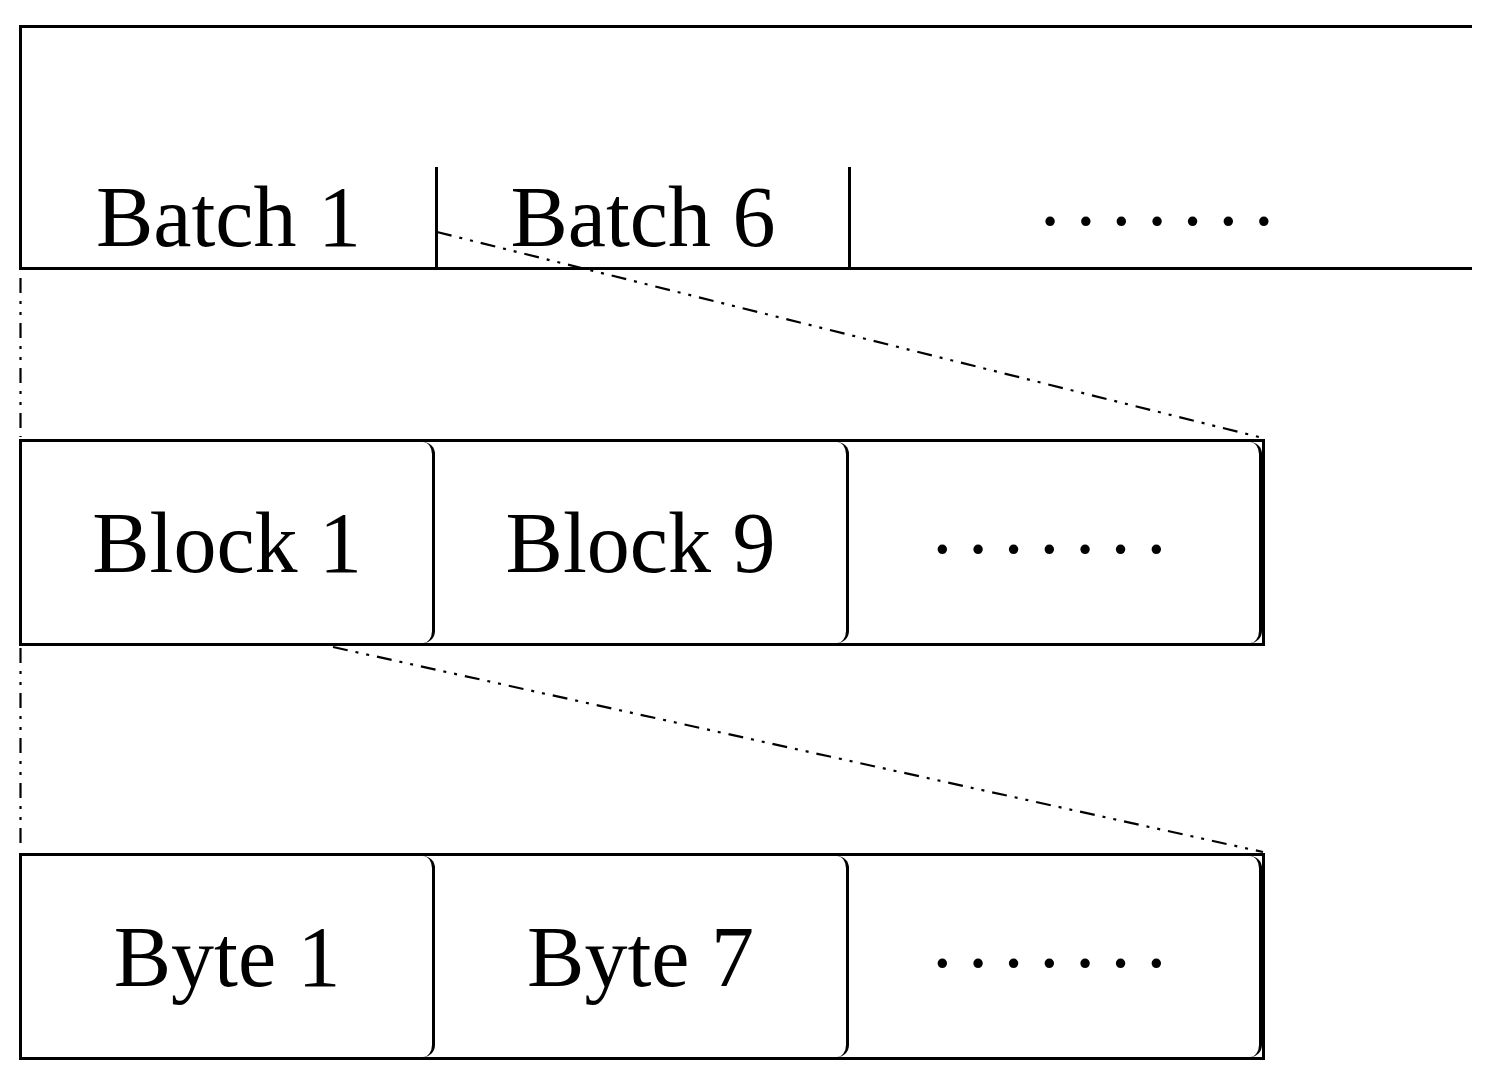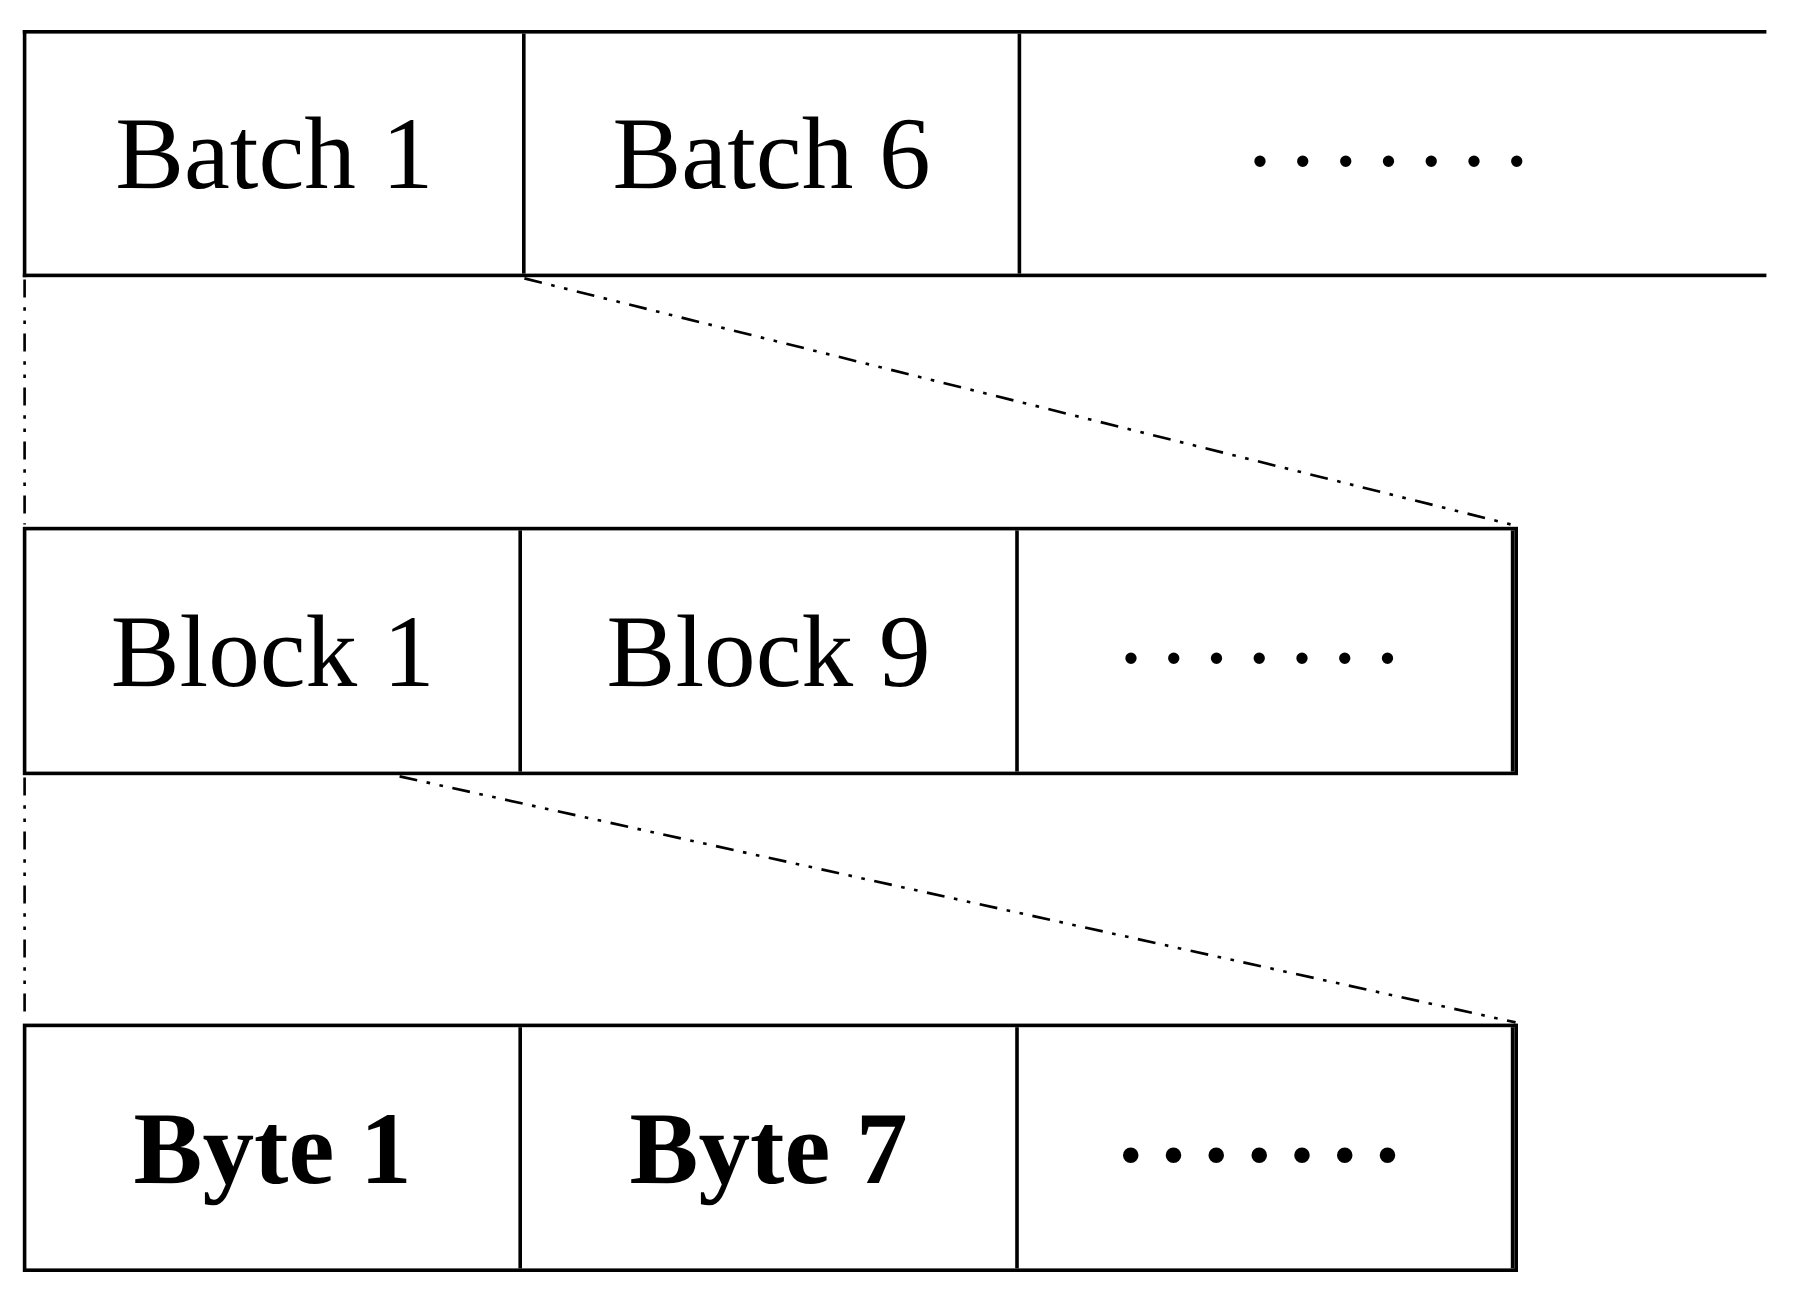--- a/index.html
+++ b/index.html
@@ -19,55 +19,55 @@
   .row {
     position: absolute;
     display: flex;
     box-sizing: border-box;
     background: #ffffff;
   }
   .row-batch {
     left: 19px;
     top: 25px;
     width: 1453px;
-    height: 206px;
+    height: 245px;
     border: 3px solid #000000;
     border-right: none;
+    align-items: flex-end;
   }
   .row-block {
     left: 19px;
     top: 439px;
     width: 1246px;
     height: 207px;
     border: 3px solid #000000;
   }
   .row-byte {
     left: 19px;
     top: 853px;
     width: 1246px;
     height: 207px;
     border: 3px solid #000000;
-    font-weight: bold;
   }
   .cell {
     display: flex;
     align-items: center;
     justify-content: center;
     box-sizing: border-box;
     font-size: 86px;
     white-space: nowrap;
     overflow: hidden;
   }
   .cell.divider {
     border-right: 3px solid #000000;
   }
   .row-batch .cell-1 { width: 416px; }
   .row-batch .cell-2 { width: 413px; }
   .row-batch .cell-3 { flex: 1; }
-  .row-block .cell, .row-byte .cell { flex: 1; }
+  .row-block .cell, .row-byte .cell { flex: 1; border-radius: 12px; }
   .cell.dots {
     font-size: 80px;
     letter-spacing: 9px;
     padding-top: 14px;
   }
   .connector-layer {
     position: absolute;
     left: 0;
     top: 0;
     width: 1499px;

